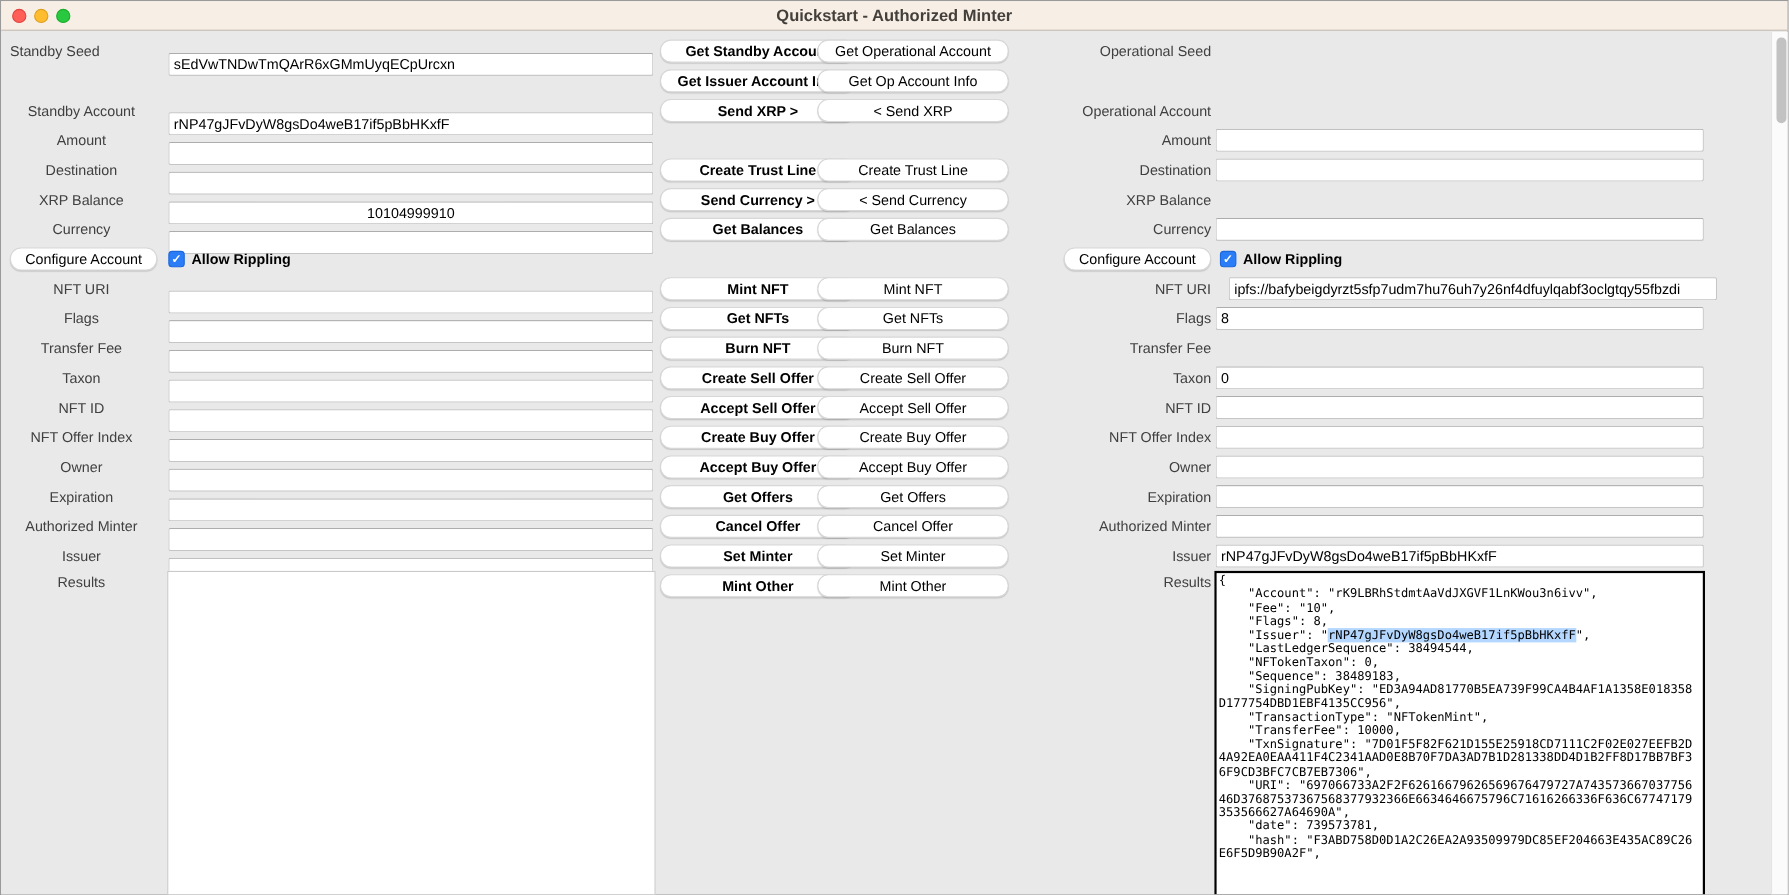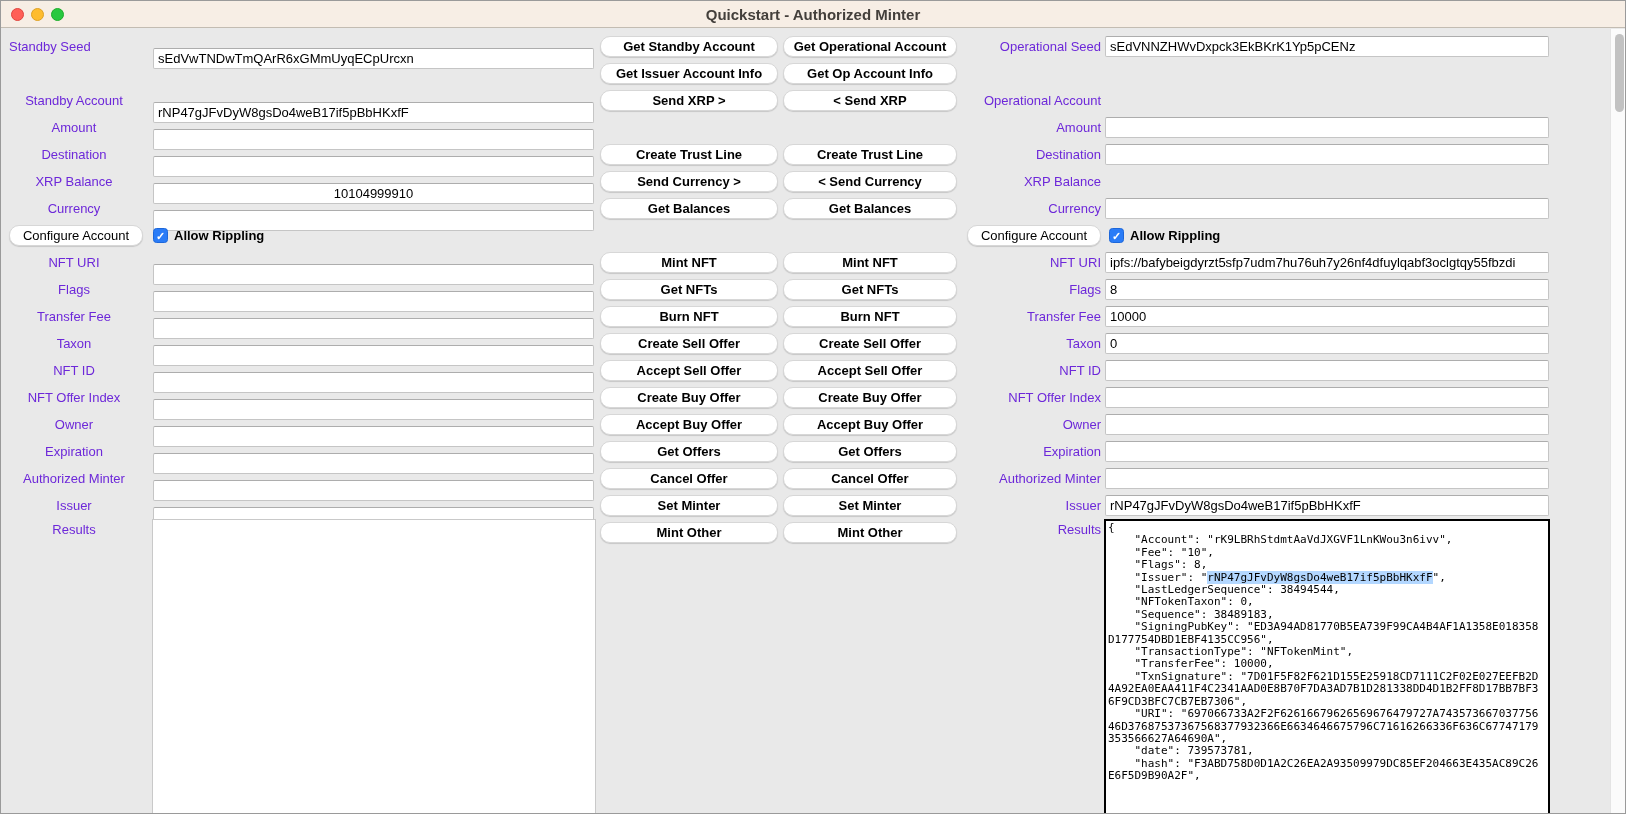--- a/index.html
+++ b/index.html
@@ -10,36 +10,36 @@
   .titlebar { position:absolute; left:0; top:0; width:100%; height:27px;
               background:#f7eee5; border-bottom:1px solid #c3bcb2; z-index:5; }
   .title { position:absolute; left:0; right:0; top:0; height:15px; line-height:27px;
            text-align:center; font-size:15px; font-weight:bold; color:#433f3b; }
   .tl { position:absolute; top:7px; width:13px; height:13px; border-radius:50%; display:block; }
   .tl.red   { left:10px; background:#ff5f57; border:1px solid #e0443e; }
   .tl.yellow{ left:30px; background:#febc2e; border:1px solid #dea123; }
   .tl.green { left:50px; background:#28c840; border:1px solid #1dad2b; }
   .content { position:absolute; left:0; top:28px; width:1626px; height:786px; background:#e9e9e9; }
 
-  .label { position:absolute; height:21px; line-height:21px; font-size:13px; color:#6d28d9; white-space:nowrap; }
+  .label { position:absolute; height:21px; line-height:21px; font-size:13px; color:#404040; white-space:nowrap; }
   .ll { left:0;    width:146px; text-align:center; }
   .ll.first { text-align:left; padding-left:8px; }
   .rl { left:955px; width:145px; text-align:right; }
 
   .field { position:absolute; height:21px; background:#fff; border:1px solid #c5c5c5;
            border-top-color:#adadad; border-radius:2px; font-size:13px; color:#000;
            padding:0 4px; font-family:"Liberation Sans", sans-serif; outline:none; }
   .lf { left:152px;  width:441px;margin-top:12px; }
   .rf { left:1104px; width:444px; }
 
   .btn { position:absolute; height:21px; background:#fff; border:1px solid #d7d7d7;
          border-radius:10px; box-shadow:0 1px 1px rgba(0,0,0,0.15); font-size:13px;
          color:#000; text-align:center; font-family:"Liberation Sans", sans-serif; cursor:default; }
   .b1 { left:599px; width:178px;font-weight:bold; }
-  .b2 { left:782px; width:174px;font-weight:bold; }
+  .b2 { left:742px; width:174px; }
 
   .checkbox { position:absolute; width:15px; height:15px; border-radius:3.5px;
               background:#2a7cf7; border:1px solid #1d67da; color:#fff; font-size:11px;
               line-height:14px; text-align:center; font-weight:bold; }
   .cb-label { position:absolute; height:21px; line-height:21px; font-size:13px; font-weight:bold; color:#000; }
 
   .results-left { position:absolute; left:151px; top:518px; width:444px; height:266px;
                   background:#fff; border:1px solid #c9c9c9; resize:none; outline:none; }
   .results-right { position:absolute; left:1103px; top:518px; width:446px; height:272px;
                    background:#fff; border:2px solid #000; overflow:hidden; }
@@ -153,27 +153,25 @@
     <div class="label rl" style="top:277px">Transfer Fee</div>
     <div class="label rl" style="top:304px">Taxon</div>
     <div class="label rl" style="top:331px">NFT ID</div>
     <div class="label rl" style="top:358px">NFT Offer Index</div>
     <div class="label rl" style="top:385px">Owner</div>
     <div class="label rl" style="top:412px">Expiration</div>
     <div class="label rl" style="top:439px">Authorized Minter</div>
     <div class="label rl" style="top:466px">Issuer</div>
     <div class="label rl" style="top:490px">Results</div>
 
-    <input class="field rf" style="top: 7px;" value="sEdVNNZHWvDxpck3EkBKrK1Yp5pCENz">
     <input class="field rf" style="top: 88px;" value="">
     <input class="field rf" style="top: 115px;" value="">
     <input class="field rf" style="top: 169px;" value="">
-    <input class="field rf" style="top: 223px;" value="ipfs://bafybeigdyrzt5sfp7udm7hu76uh7y26nf4dfuylqabf3oclgtqy55fbzdi">
+    <input class="field rf" style="top: 223px; margin-left: 12px;" value="ipfs://bafybeigdyrzt5sfp7udm7hu76uh7y26nf4dfuylqabf3oclgtqy55fbzdi">
     <input class="field rf" style="top: 250px;" value="8">
-    <input class="field rf" style="top: 277px;" value="10000">
     <input class="field rf" style="top: 304px;" value="0">
     <input class="field rf" style="top: 331px;" value="">
     <input class="field rf" style="top: 358px;" value="">
     <input class="field rf" style="top: 385px;" value="">
     <input class="field rf" style="top: 412px;" value="">
     <input class="field rf" style="top: 439px;" value="">
     <input class="field rf" style="top: 466px;" value="rNP47gJFvDyW8gsDo4weB17if5pBbHKxfF">
 
     <button class="btn" style="left:966px;top:196px;width:134px">Configure Account</button>
     <span class="checkbox" style="left:1108px;top:199px"><span>✓</span></span>

